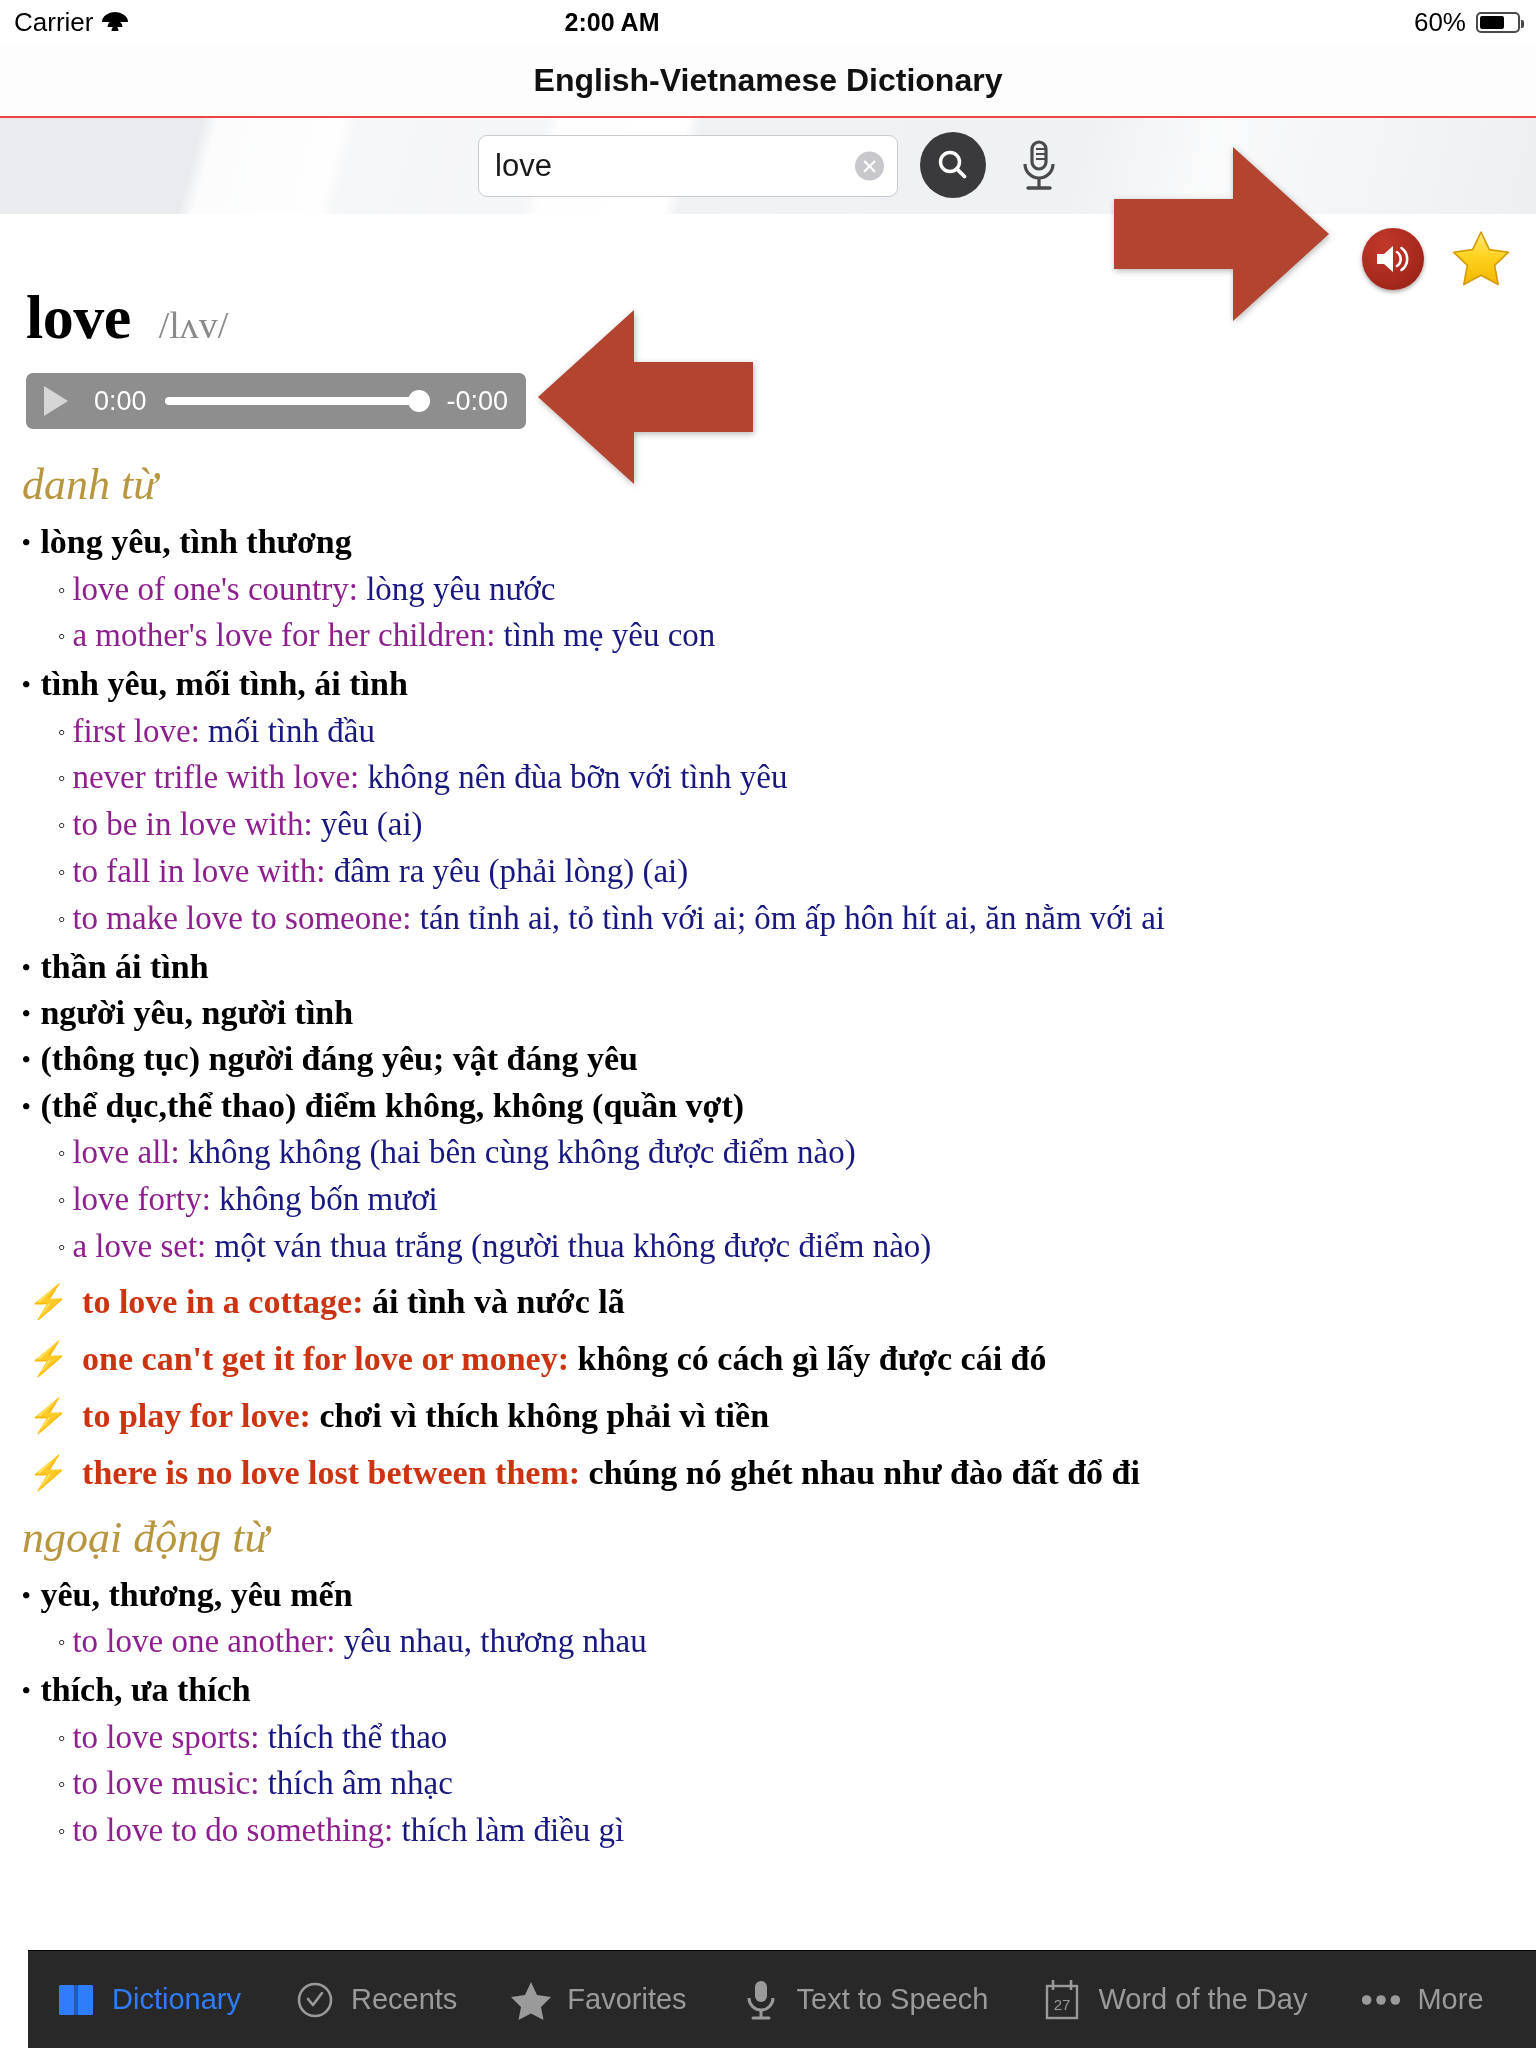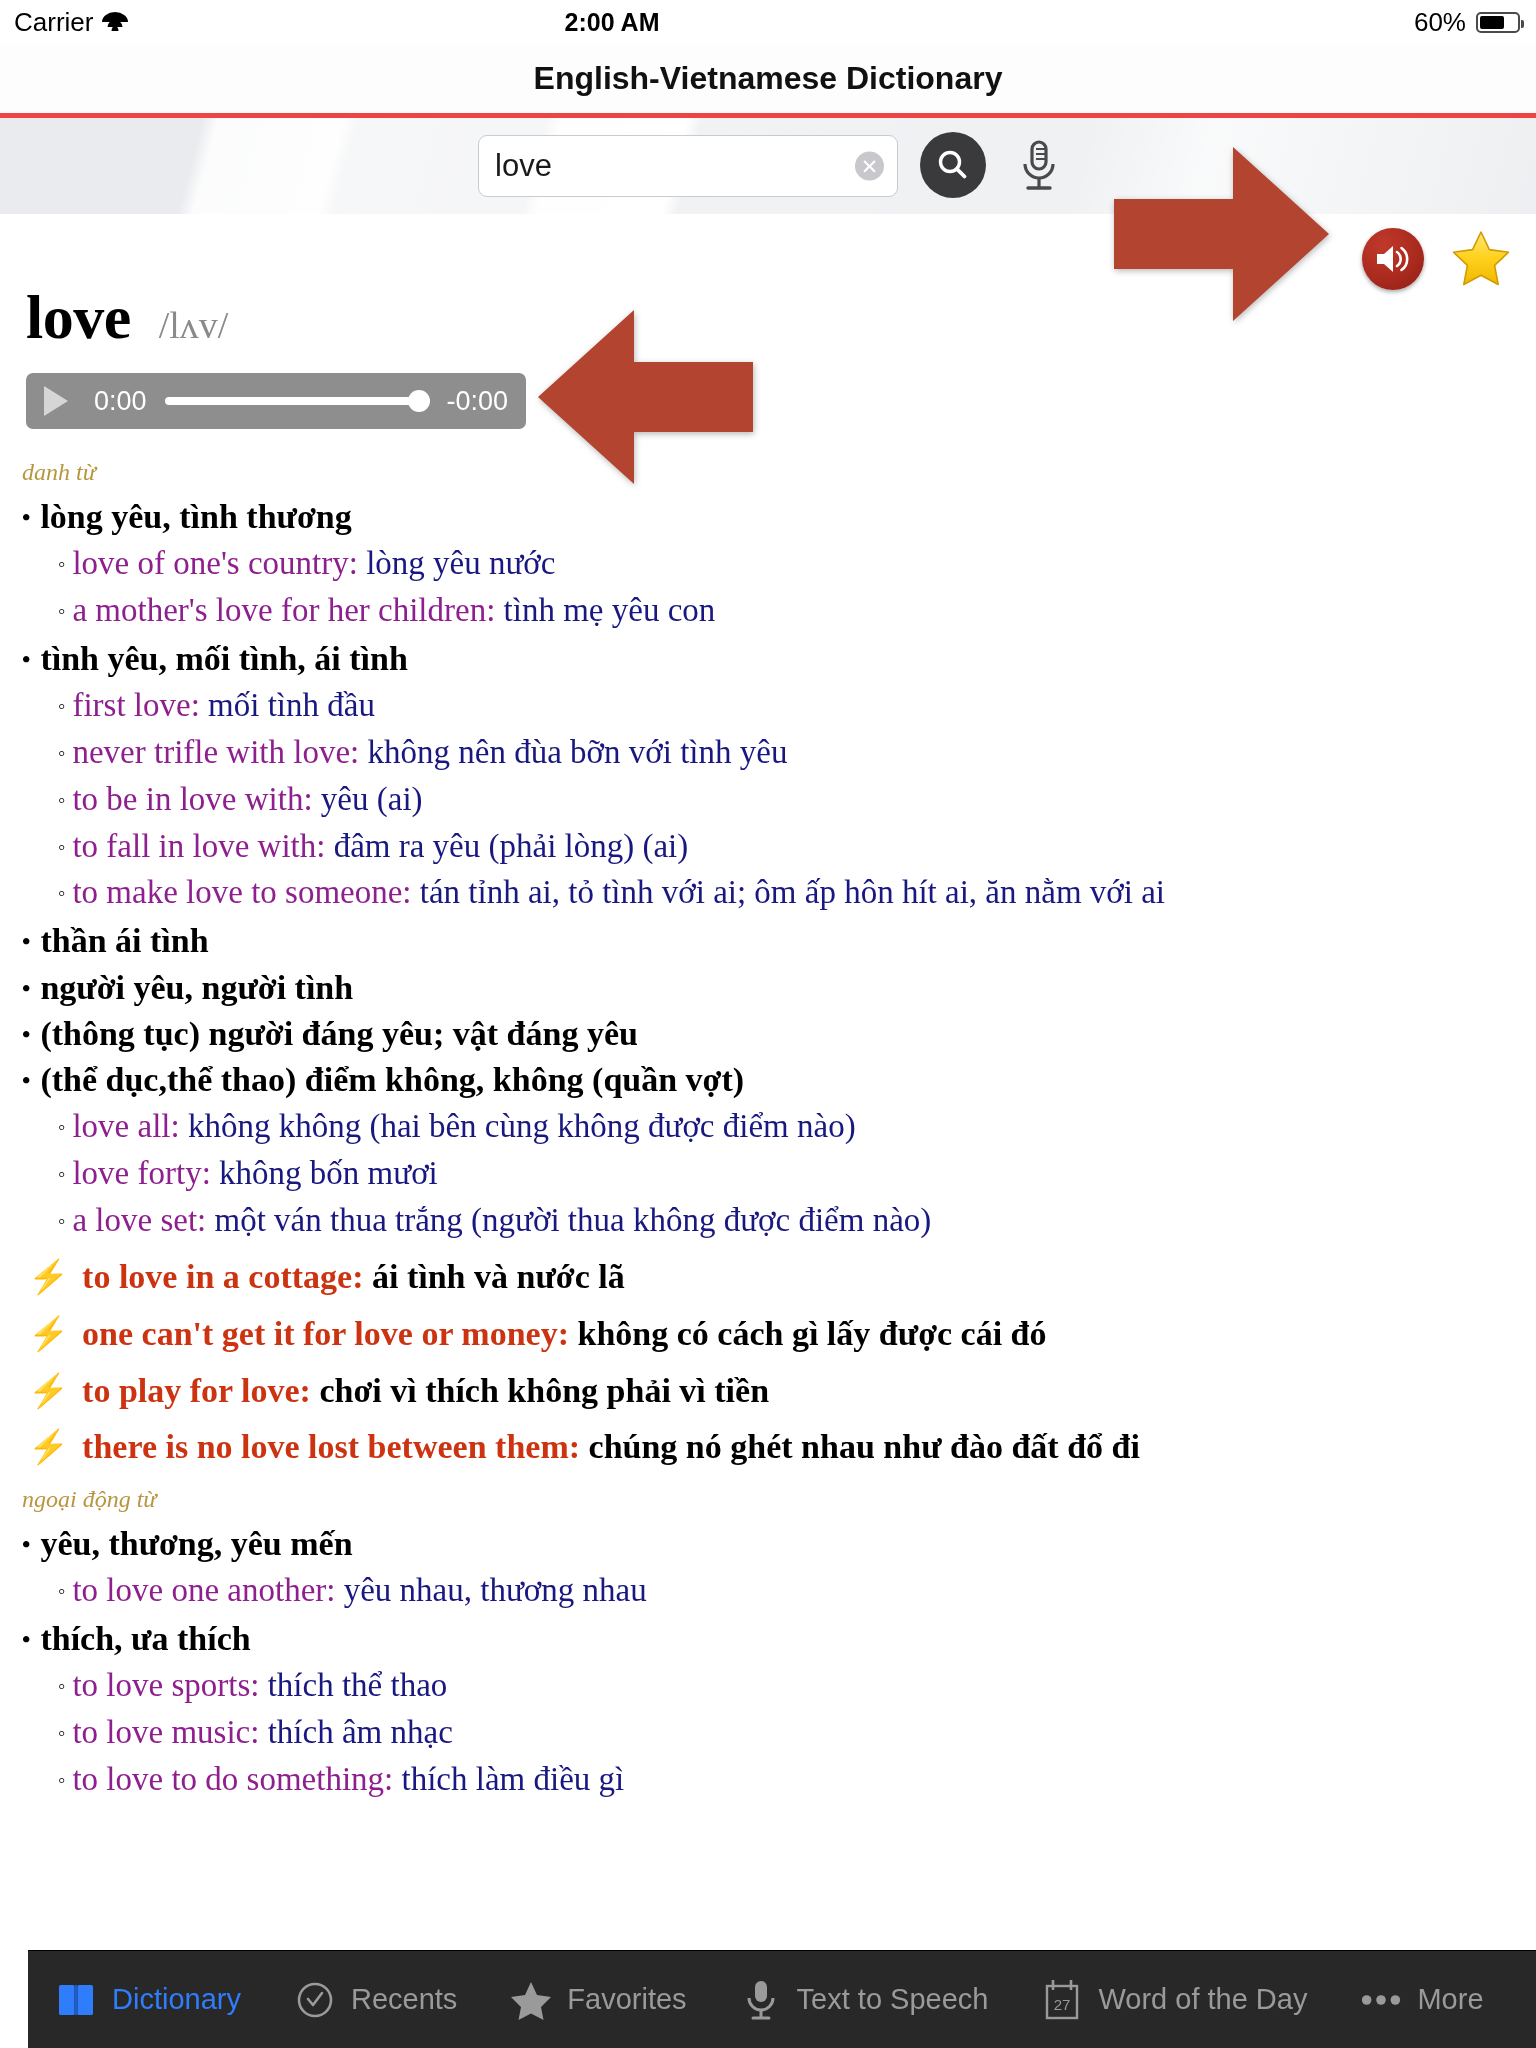--- a/index.html
+++ b/index.html
@@ -47,21 +47,21 @@
     width: 3px; height: 8px; background: #4a4a4a; border-radius: 0 2px 2px 0;
   }
   .batt-fill { position: absolute; left: 2px; top: 2px; bottom: 2px; background: #000; border-radius: 2px; }
 
   
   .titlebar {
     position: absolute; top: 44px; left: 0;
     width: 1536px; height: 74px;
     display: flex; align-items: center; justify-content: center;
     background: #fdfdfd;
-    border-bottom: 5px solid #ef4444;
+    border-bottom: 2px solid #ef4444;
   }
   .titlebar .t {
     font-size: 32px; font-weight: bold; color: #111;
     font-family: "Liberation Sans", sans-serif;
   }
 
   
   .searchband {
     position: absolute; top: 118px; left: 0;
     width: 1536px; height: 96px;
@@ -169,21 +169,21 @@
     position: absolute; right: -2px; top: 50%; transform: translateY(-50%);
     width: 22px; height: 22px; border-radius: 50%; background: #ffffff;
   }
 
   
   .body {
     margin-top: 14px;
     font-family: "Liberation Serif", serif;
   }
   .pos {
-    font-style: italic; font-size: 24px; color: #b8963f;
+    font-style: italic; font-size: 44px; color: #b8963f;
     padding-left: 22px; margin: 14px 0 6px 0; line-height: 1.28;
   }
   .sense {
     font-weight: bold; font-size: 34px; color: #000;
     padding-left: 22px; line-height: 1.33; margin: 1px 0;
     white-space: nowrap;
   }
   .sense .b { margin-right: 10px; font-size: 24px; vertical-align: 3px; }
   .ex {
     font-size: 33px; padding-left: 58px; line-height: 1.33; margin: 3px 0;

